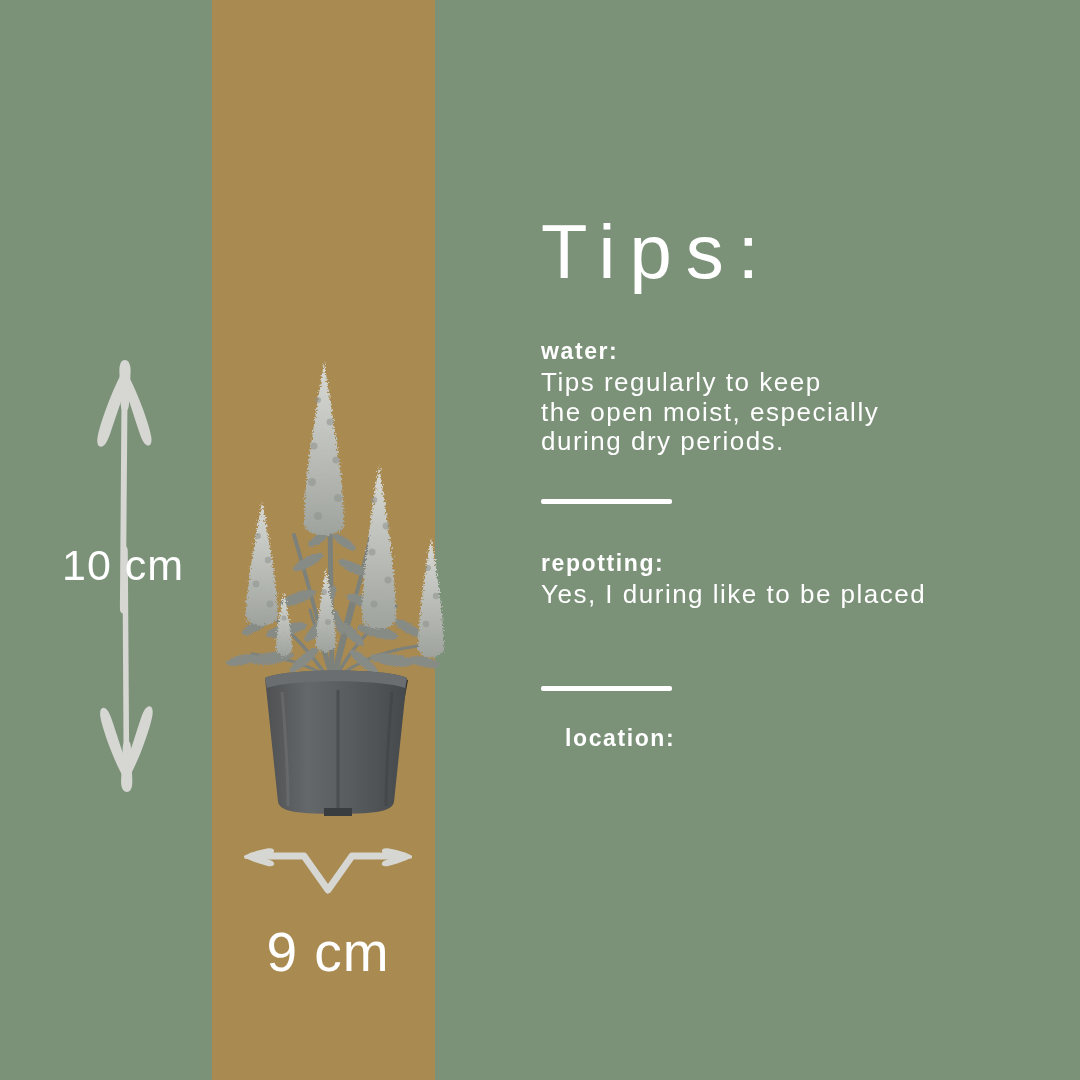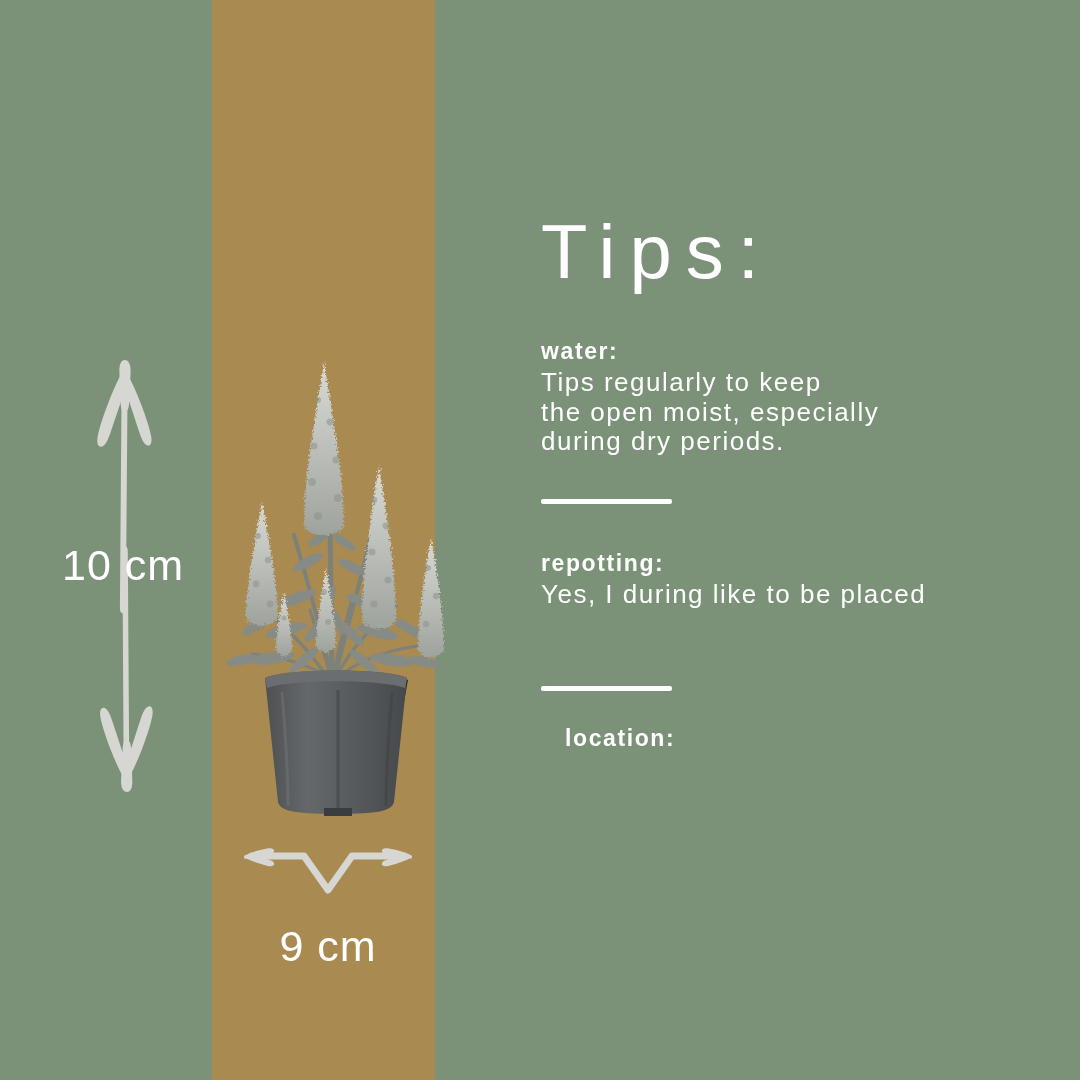--- a/index.html
+++ b/index.html
@@ -23,21 +23,21 @@
   .dim-v-label{
     position:absolute;left:62px;top:544px;width:150px;
     color:#ffffff;font-size:43px;font-weight:300;letter-spacing:1px;
     line-height:1;white-space:nowrap;
   }
 
   .dim-horizontal{position:absolute;left:238px;top:840px;width:180px;height:60px;}
   .dim-horizontal svg{display:block;width:180px;height:60px;}
   .dim-h-label{
     position:absolute;left:238px;top:925px;width:180px;text-align:center;
-    color:#ffffff;font-size:43px;font-weight:300;letter-spacing:1px;
+    color:#ffffff;font-size:55px;font-weight:300;letter-spacing:1px;
     line-height:1;white-space:nowrap;
   }
 
   
   .plant-photo{position:absolute;left:212px;top:330px;width:250px;height:490px;}
   .plant-photo svg{display:block;width:250px;height:490px;}
 
   
   .tips-panel{position:absolute;left:541px;top:0;width:470px;height:1080px;}
 

